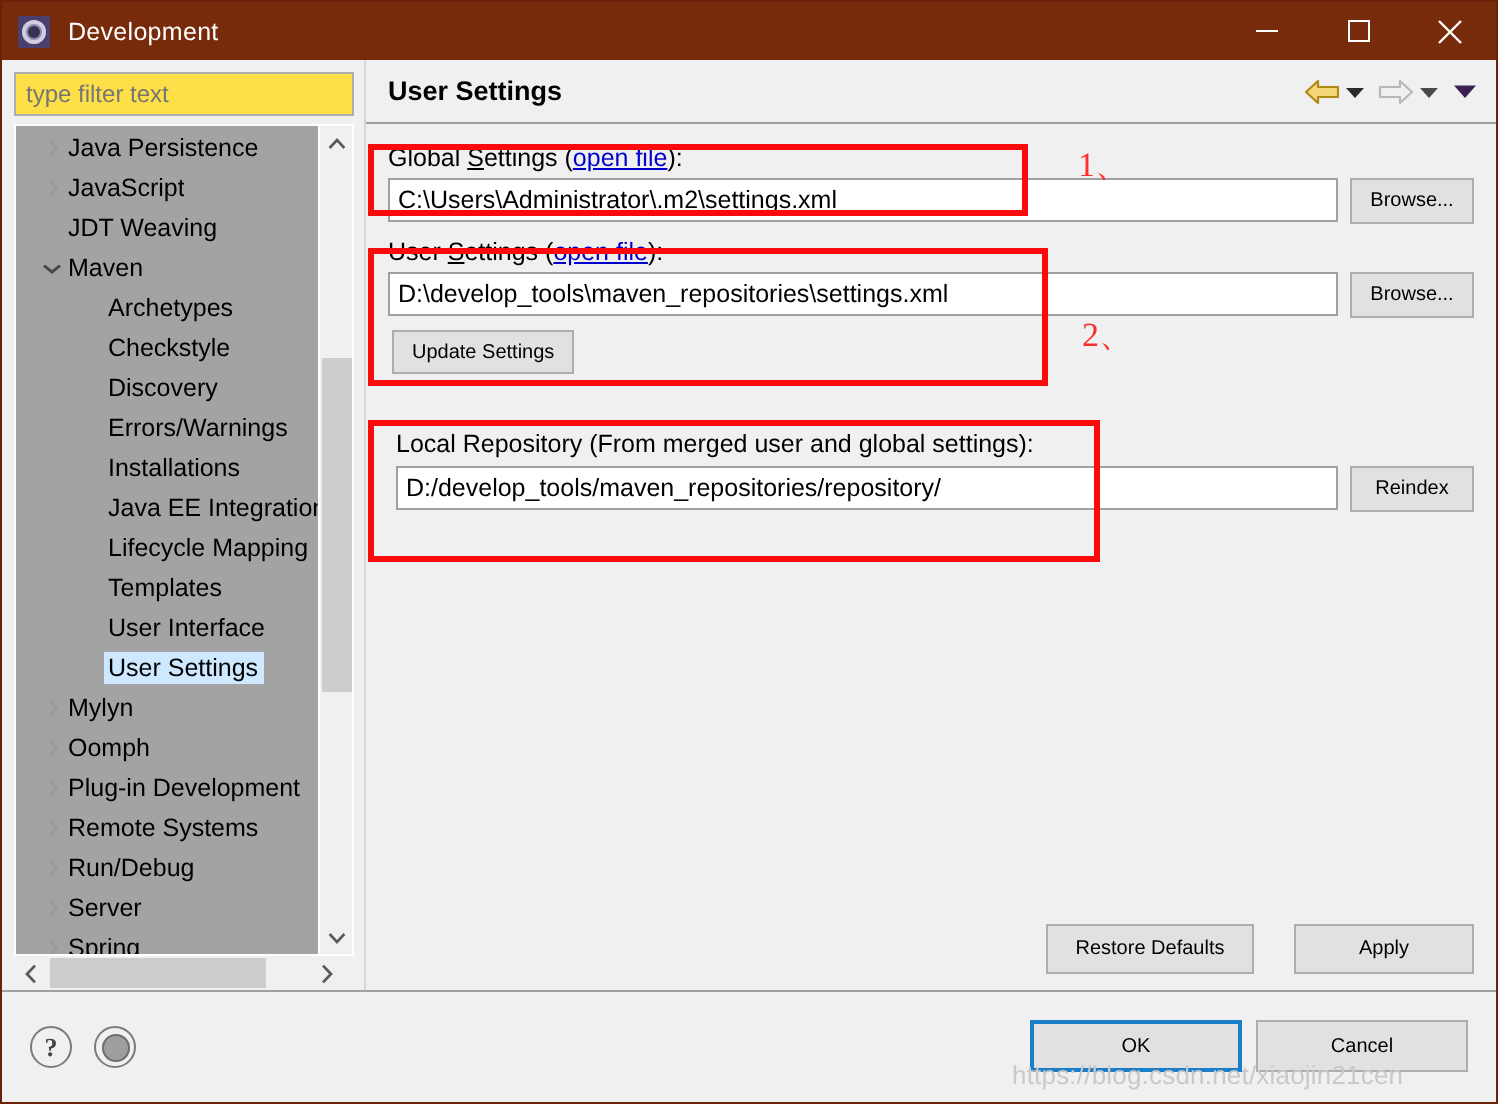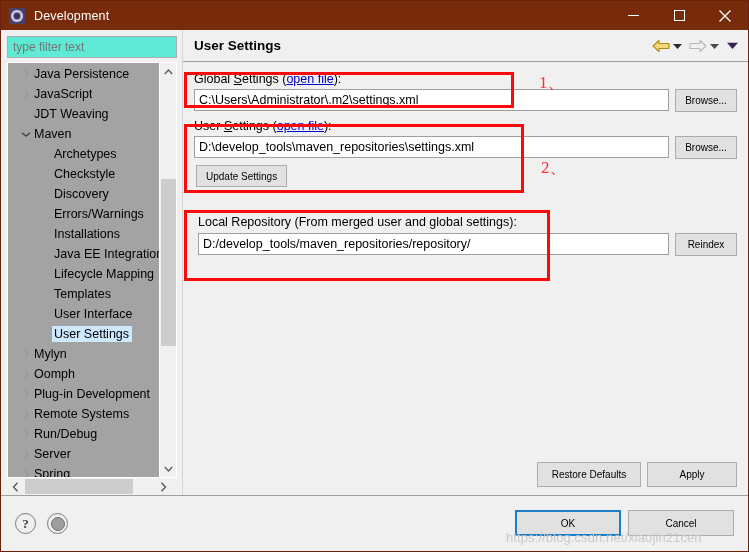--- a/index.html
+++ b/index.html
@@ -64,21 +64,21 @@
   
   #left-pane {
     width:181px; flex:0 0 181px;
     display:flex; flex-direction:column;
     background:#f0f0f0;
     padding:6px 5px 0 6px;
     position:relative;
   }
   #filter-input {
     height:22px; flex:0 0 22px;
-    background:#5eead4; border:1px solid #abadb3;
+    background:#fde047; border:1px solid #abadb3;
     display:flex; align-items:center;
     padding-left:5px;
     color:#767676; font-size:12px;
     margin-bottom:4px;
   }
   #tree-wrap {
     flex:1; min-height:0; position:relative;
     background:#a3a3a3; border:1px solid #ffffff;
     overflow:hidden;
   }
@@ -181,21 +181,21 @@
     pointer-events:none;
   }
   .rednum {
     position:absolute; color:#ff2d2d;
     font-size:17px; font-family:"Liberation Serif", serif;
   }
 
   
   #apply-row {
     position:absolute; right:11px; bottom:8px;
-    display:flex; gap:6px;
+    display:flex; gap:20px;
   }
   #apply-row .btn { height:25px; padding:0 14px; }
 
   #footer {
     height:56px; flex:0 0 56px;
     border-top:1px solid #a0a0a0;
     position:relative;
     display:flex; align-items:center;
   }
   #footer-icons { display:flex; gap:11px; margin-left:14px; }

